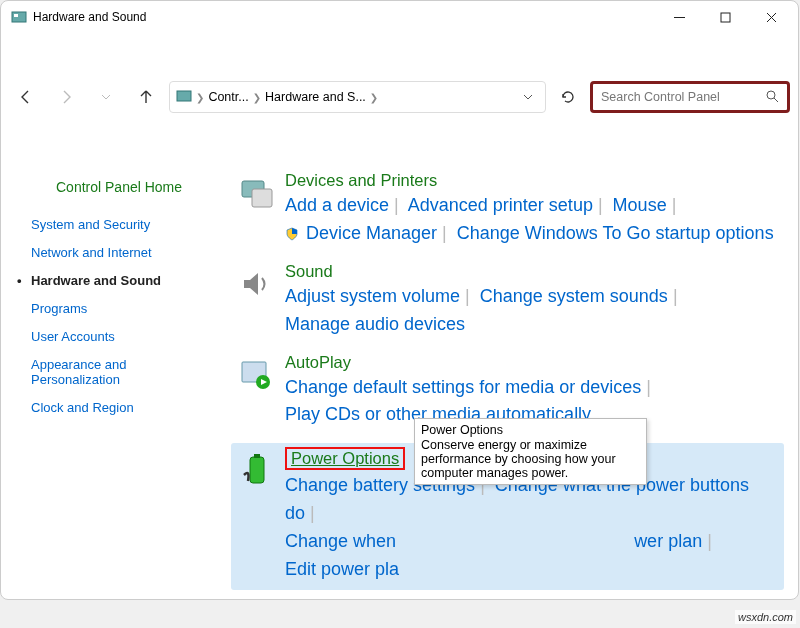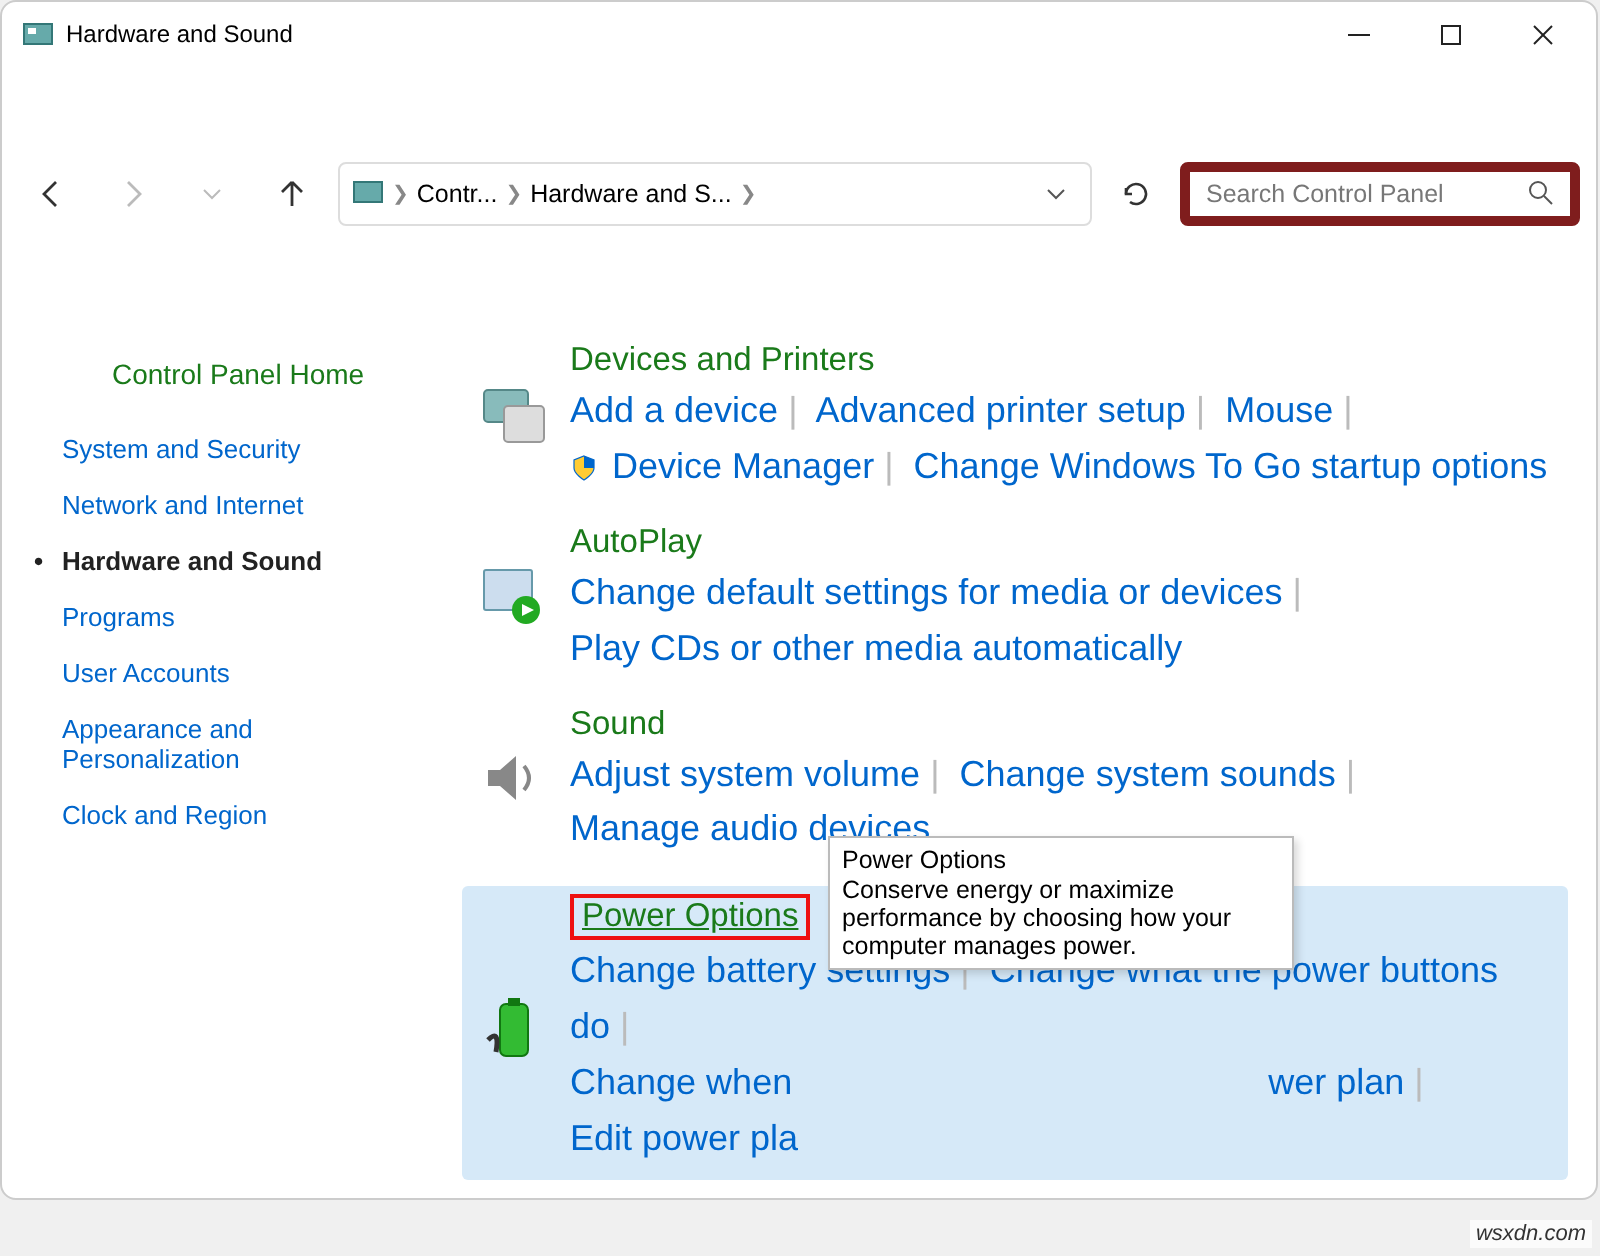--- a/index.html
+++ b/index.html
@@ -10,30 +10,30 @@
 .titlebar .title { font-size:12px; flex:1; }
 .wbtn { width:46px; height:32px; display:flex; align-items:center; justify-content:center; }
 .wbtn svg { width:11px; height:11px; }
 .nav { display:flex; align-items:center; height:48px; padding:0 8px; gap:6px; }
 .navbtn { width:34px; height:34px; display:flex; align-items:center; justify-content:center; color:#555; }
 .navbtn.dis { color:#bbb; }
 .crumbs { display:flex; align-items:center; border:1px solid #ddd; border-radius:4px; height:32px; padding:0 6px; flex:1; font-size:12.5px; gap:4px; }
 .crumbs .sep { color:#888; font-size:10px; }
 .crumbs .drop { margin-left:auto; padding:0 6px; display:flex; align-items:center; }
 .refresh { width:32px; height:32px; display:flex; align-items:center; justify-content:center; }
-.search { border:5px solid #7f1d1d; border-radius:4px; height:32px; width:200px; display:flex; align-items:center; padding:0 8px; font-size:12.5px; color:#777; }
+.search { border:3px solid #7f1d1d; border-radius:4px; height:32px; width:200px; display:flex; align-items:center; padding:0 8px; font-size:12.5px; color:#777; }
 .search .mag { margin-left:auto; }
 .body { flex:1; display:flex; overflow:hidden; }
 .sidebar { width:230px; padding:18px 10px 10px 30px; }
 .sidebar div { font-size:13px; color:#0066cc; margin-bottom:13px; cursor:default; }
 .sidebar .hm { color:#1a7a1a; font-size:14px; margin-bottom:22px;margin-left:25px; }
 .sidebar .active { color:#222; font-weight:600; position:relative; }
 .sidebar .active::before { content:"•"; position:absolute; left:-14px; color:#222; }
 .main { flex:1; padding:10px 14px 10px 2px; overflow:auto; }
-.cat { display:flex; margin-bottom:14px;align-items:center; }
+.cat { display:flex; margin-bottom:14px; }
 .cat .cicon { width:46px; height:46px; flex-shrink:0; margin-right:6px; margin-top:2px; display:flex; align-items:flex-start; justify-content:center; }
 .cat .cbody { flex:1; }
 .cat h2 { color:#1a7a1a; font-size:16.5px; font-weight:400; margin-bottom:2px; }
 .links { font-size:18px; line-height:1.55; }
 .links a { color:#0066cc; text-decoration:none; }
 .links .bar { color:#bbb; margin:0 5px; }
 .shield { display:inline-flex; vertical-align:middle; margin-right:2px; }
 .hl { background:#d6e9f8; border-radius:3px; padding:4px 2px 6px 2px; margin-left:-2px; }
 .hl h2 { display:inline-block; border:2.5px solid #e11; padding:0 4px; text-decoration:underline; color:#1a7a1a; }
 .tooltip { position:absolute; background:#fff; border:1px solid #bbb; padding:4px 6px; font-size:12.5px; width:233px; box-shadow:2px 2px 4px rgba(0,0,0,0.15); }
@@ -157,47 +157,47 @@
               </span>
             <a>Device Manager</a><span class="bar">|</span>
             <a>Change Windows To Go startup options</a>
           </div>
         </div>
       </div>
 
       <div class="cat">
         <div class="cicon">
             <svg width="40" height="40" viewBox="0 0 40 40">
+              <path d="M8 16 L14 16 L22 9 L22 31 L14 24 L8 24 Z" fill="#888"></path>
+              <path d="M26 14 Q31 20 26 26" fill="none" stroke="#888" stroke-width="2"></path>
+            </svg>
+          </div>
+        <div class="cbody">
+          <h2>Sound</h2>
+          <div class="links">
+            <a>Adjust system volume</a><span class="bar">|</span>
+            <a>Change system sounds</a><span class="bar">|</span><br>
+            <a>Manage audio devices</a>
+          </div>
+        </div>
+      </div>
+
+      <div class="cat">
+        <div class="cicon">
+            <svg width="40" height="40" viewBox="0 0 40 40">
               <rect x="6" y="7" width="24" height="20" rx="1" fill="#cde" stroke="#69a"></rect>
               <circle cx="27" cy="27" r="7" fill="#2a2"></circle>
               <path d="M25 24 L31 27 L25 30 Z" fill="#fff"></path>
             </svg>
           </div>
         <div class="cbody">
           <h2>AutoPlay</h2>
           <div class="links">
             <a>Change default settings for media or devices</a><span class="bar">|</span><br>
             <a>Play CDs or other media automatically</a>
-          </div>
-        </div>
-      </div>
-
-      <div class="cat">
-        <div class="cicon">
-            <svg width="40" height="40" viewBox="0 0 40 40">
-              <path d="M8 16 L14 16 L22 9 L22 31 L14 24 L8 24 Z" fill="#888"></path>
-              <path d="M26 14 Q31 20 26 26" fill="none" stroke="#888" stroke-width="2"></path>
-            </svg>
-          </div>
-        <div class="cbody">
-          <h2>Sound</h2>
-          <div class="links">
-            <a>Adjust system volume</a><span class="bar">|</span>
-            <a>Change system sounds</a><span class="bar">|</span><br>
-            <a>Manage audio devices</a>
           </div>
         </div>
       </div>
 
       <div class="cat hl">
         <div class="cicon">
             <svg width="40" height="40" viewBox="0 0 40 40">
               <rect x="14" y="8" width="14" height="26" rx="3" fill="#3b3" stroke="#171"></rect>
               <rect x="18" y="5" width="6" height="4" fill="#171"></rect>
               <path d="M8 26 Q14 20 12 32" fill="none" stroke="#333" stroke-width="2.5"></path>

